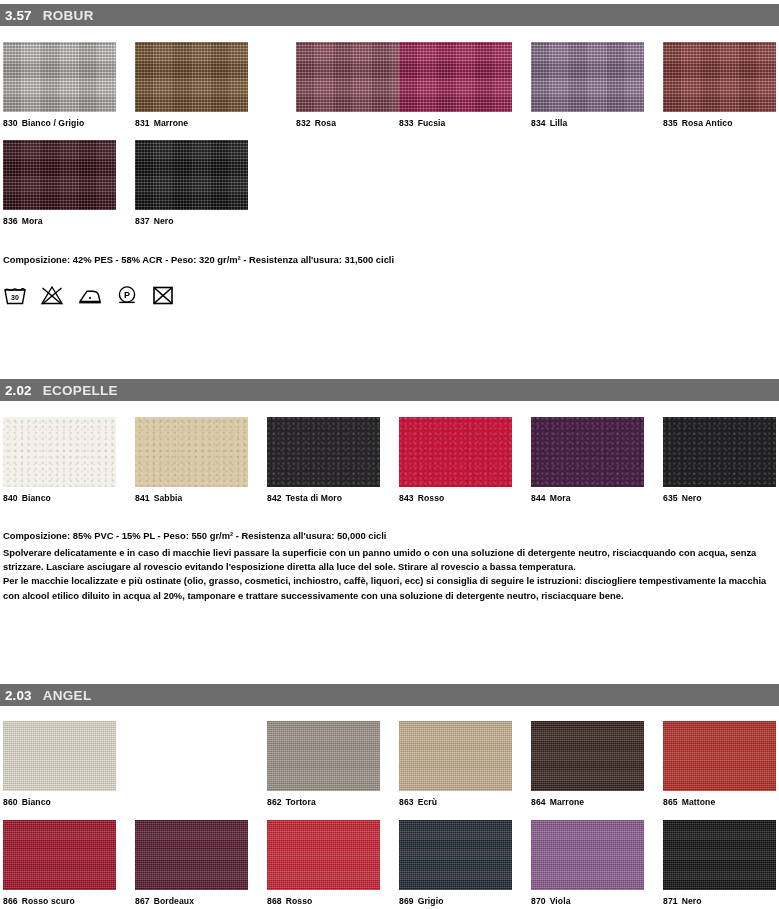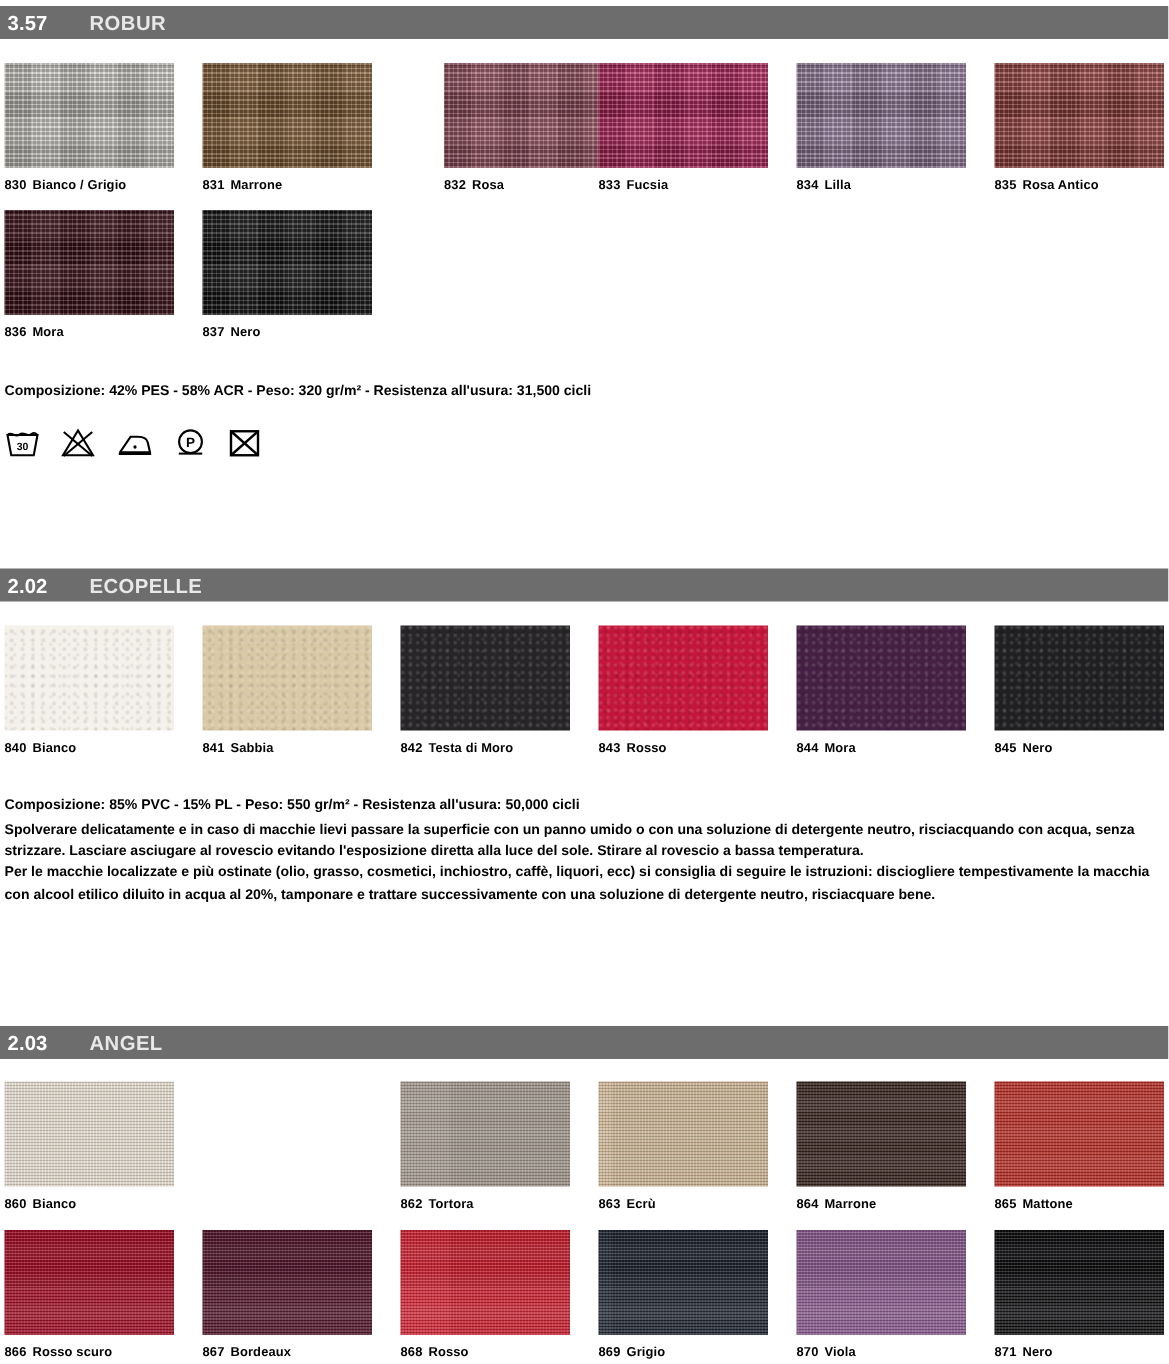--- a/index.html
+++ b/index.html
@@ -33,21 +33,21 @@
   .section-code {
     font-size: 13.5px;
     font-weight: bold;
     color: #ffffff;
     letter-spacing: 0.1px;
   }
   .section-title {
     font-size: 13.5px;
     font-weight: bold;
     color: #e8e8e8;
-    margin-left: 28px;
+    margin-left: 11px;
     letter-spacing: 0.3px;
   }
 
   
   .swatch-row {
     position: absolute;
     left: 3px;
     width: 776px;
     height: 96px;
   }
@@ -282,21 +282,21 @@
       <div class="swatch-cell" style="left: 528px;">
         <div class="swatch-chip" style="background: rgb(69, 32, 68);">
           <div class="tex tex-ecopelle"></div>
         </div>
         <div class="swatch-label"><span class="code">844</span><span>Mora</span></div>
       </div>
       <div class="swatch-cell" style="left: 660px;">
         <div class="swatch-chip" style="background: rgb(32, 32, 35);">
           <div class="tex tex-ecopelle"></div>
         </div>
-        <div class="swatch-label"><span class="code">845</span><span>Nero</span></div>
+        <div class="swatch-label"><span class="code">635</span><span>Nero</span></div>
       </div>
     </div>
 
   <div class="info-line" style="top:530px;">Composizione: 85% PVC - 15% PL - Peso: 550 gr/m² - Resistenza all'usura: 50,000 cicli</div>
 
   <div class="care-text" style="top:546px;">
     <p>Spolverare delicatamente e in caso di macchie lievi passare la superficie con un panno umido o con una soluzione di detergente neutro, risciacquando con acqua, senza strizzare. Lasciare asciugare al rovescio evitando l'esposizione diretta alla luce del sole. Stirare al rovescio a bassa temperatura.</p>
     <p>Per le macchie localizzate e più ostinate (olio, grasso, cosmetici, inchiostro, caffè, liquori, ecc) si consiglia di seguire le istruzioni: disciogliere tempestivamente la macchia con alcool etilico diluito in acqua al 20%, tamponare e trattare successivamente con una soluzione di detergente neutro, risciacquare bene.</p>
   </div>
 

